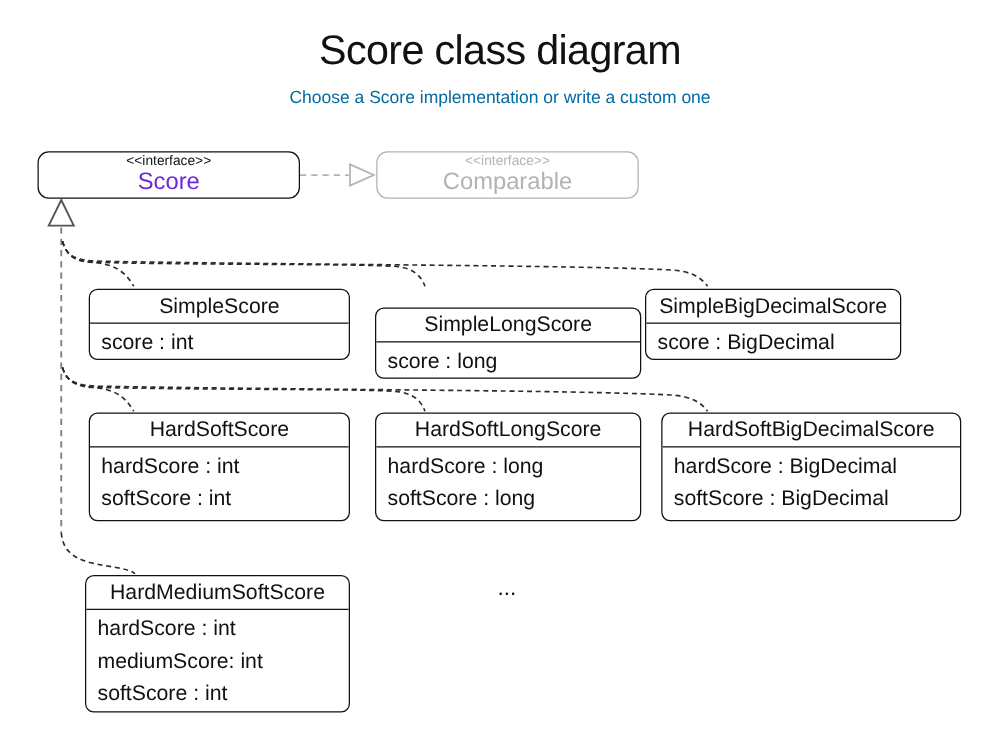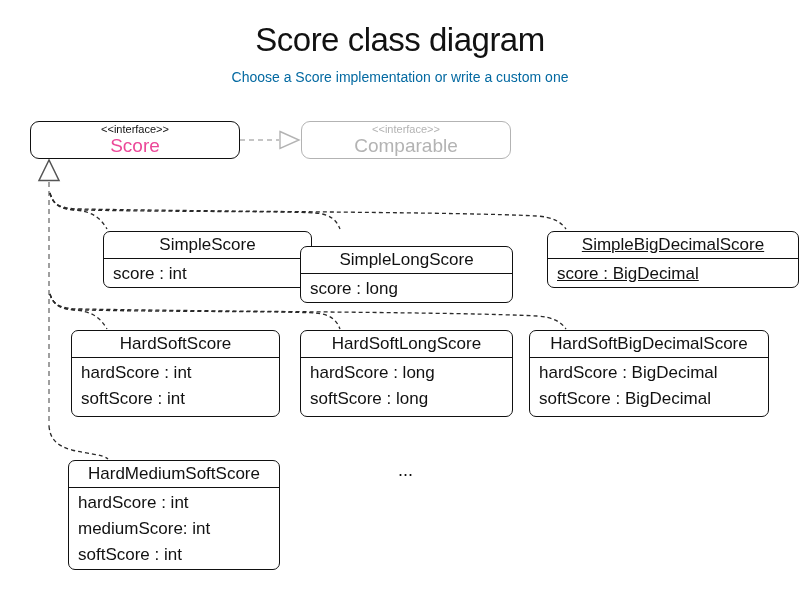--- a/index.html
+++ b/index.html
@@ -47,21 +47,21 @@
     border: 1.5px solid #111111;
     border-radius: 9px;
     background: #ffffff;
     display: flex;
     flex-direction: column;
     align-items: center;
     justify-content: center;
     line-height: 1.05;
   }
   .iface .stereo { font-size: 11px; color: #111111; }
-  .iface .iface-name { font-size: 19px; color: #ec4899; }
+  .iface .iface-name { font-size: 19px; color: #6d28d9; }
   .iface.muted { border-color: #b3b3b3; }
   .iface.muted .stereo, .iface.muted .iface-name { color: #b3b3b3; }
   
   .cls {
     position: absolute;
     z-index: 2;
     box-sizing: border-box;
     border: 1.4px solid #111111;
     border-radius: 7px;
     background: #ffffff;
@@ -125,35 +125,35 @@
   <div class="iface" style="left:30px; top:121px; width:210px; height:38px;">
     <div class="stereo">&lt;&lt;interface&gt;&gt;</div>
     <div class="iface-name">Score</div>
   </div>
 
   <div class="iface muted" style="left:301px; top:121px; width:210px; height:38px;">
     <div class="stereo">&lt;&lt;interface&gt;&gt;</div>
     <div class="iface-name">Comparable</div>
   </div>
 
-  <div class="cls" style="left:71px; top:231px; width:209px; height:57px;margin-left:32px;">
+  <div class="cls" style="left:71px; top:231px; width:209px; height:57px;">
     <div class="cls-header">SimpleScore</div>
     <div class="cls-attrs">
       <div class="attr">score : int</div>
     </div>
   </div>
 
   <div class="cls" style="left:300px; top:246px; width:213px; height:57px;">
     <div class="cls-header">SimpleLongScore</div>
     <div class="cls-attrs">
       <div class="attr">score : long</div>
     </div>
   </div>
 
-  <div class="cls" style="left:547px; top:231px; width:252px; height:57px;text-decoration:underline;">
+  <div class="cls" style="left:516px; top:231px; width:205px; height:57px;">
     <div class="cls-header">SimpleBigDecimalScore</div>
     <div class="cls-attrs">
       <div class="attr">score : BigDecimal</div>
     </div>
   </div>
 
   <div class="cls" style="left:71px; top:330px; width:209px; height:87px;">
     <div class="cls-header">HardSoftScore</div>
     <div class="cls-attrs">
       <div class="attr">hardScore : int</div>

